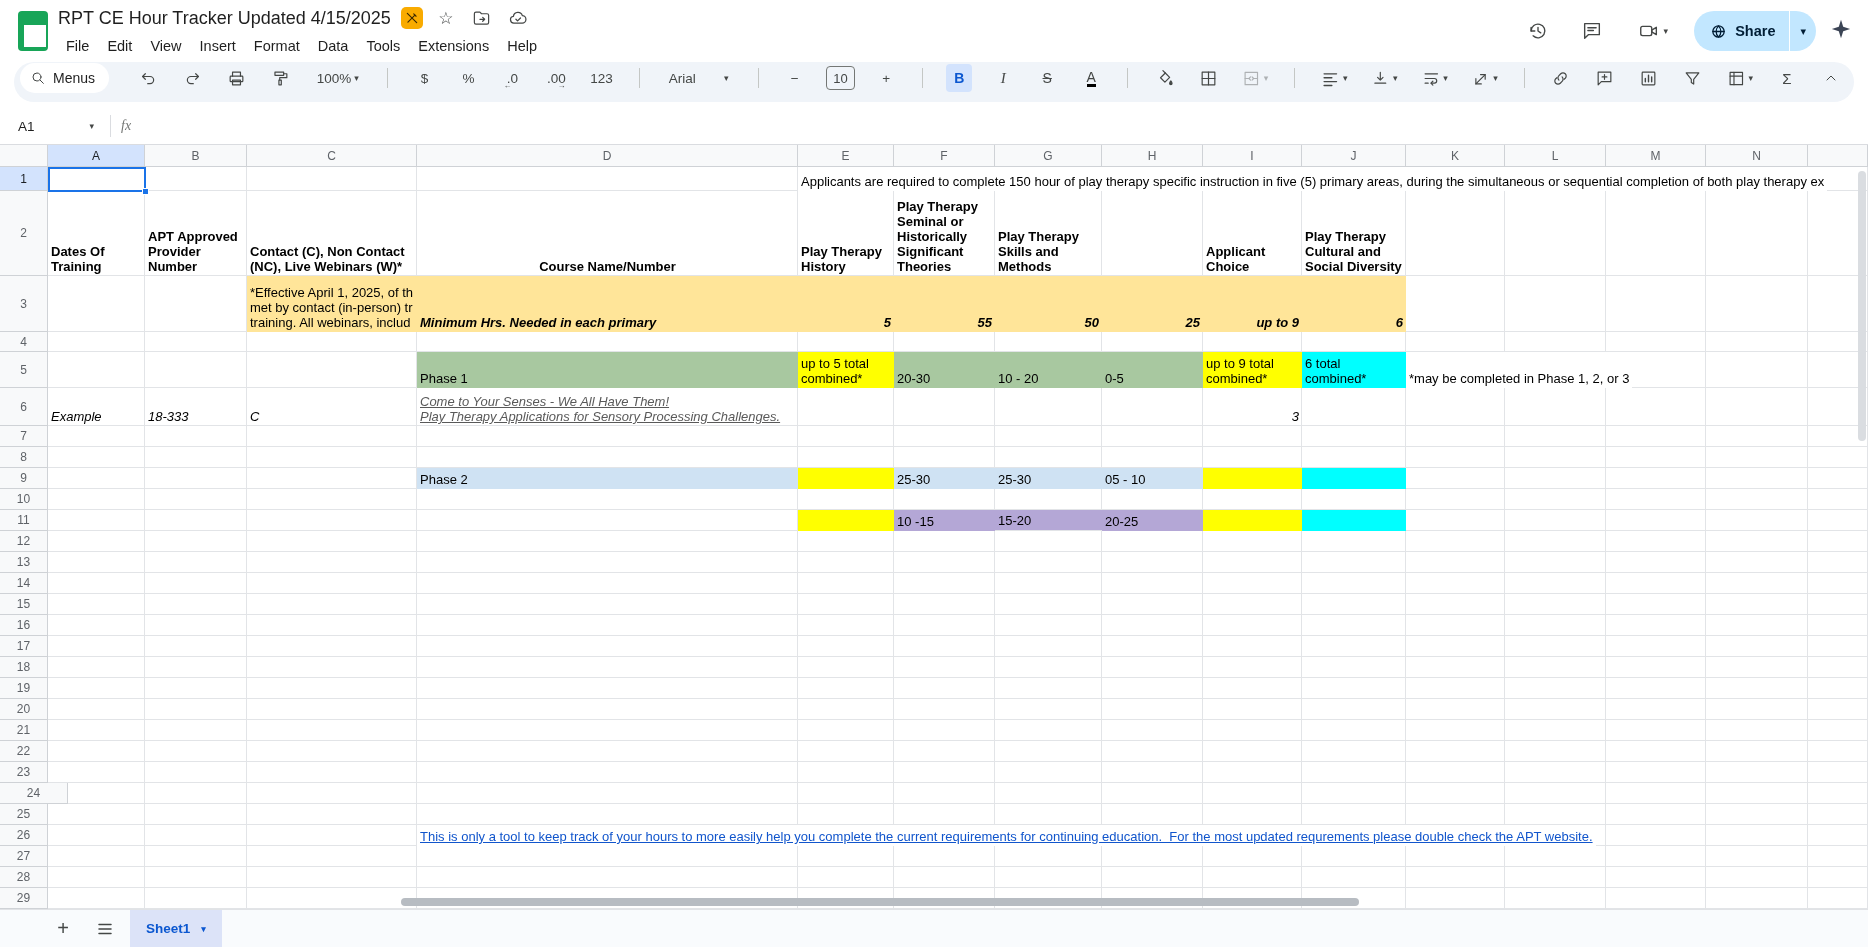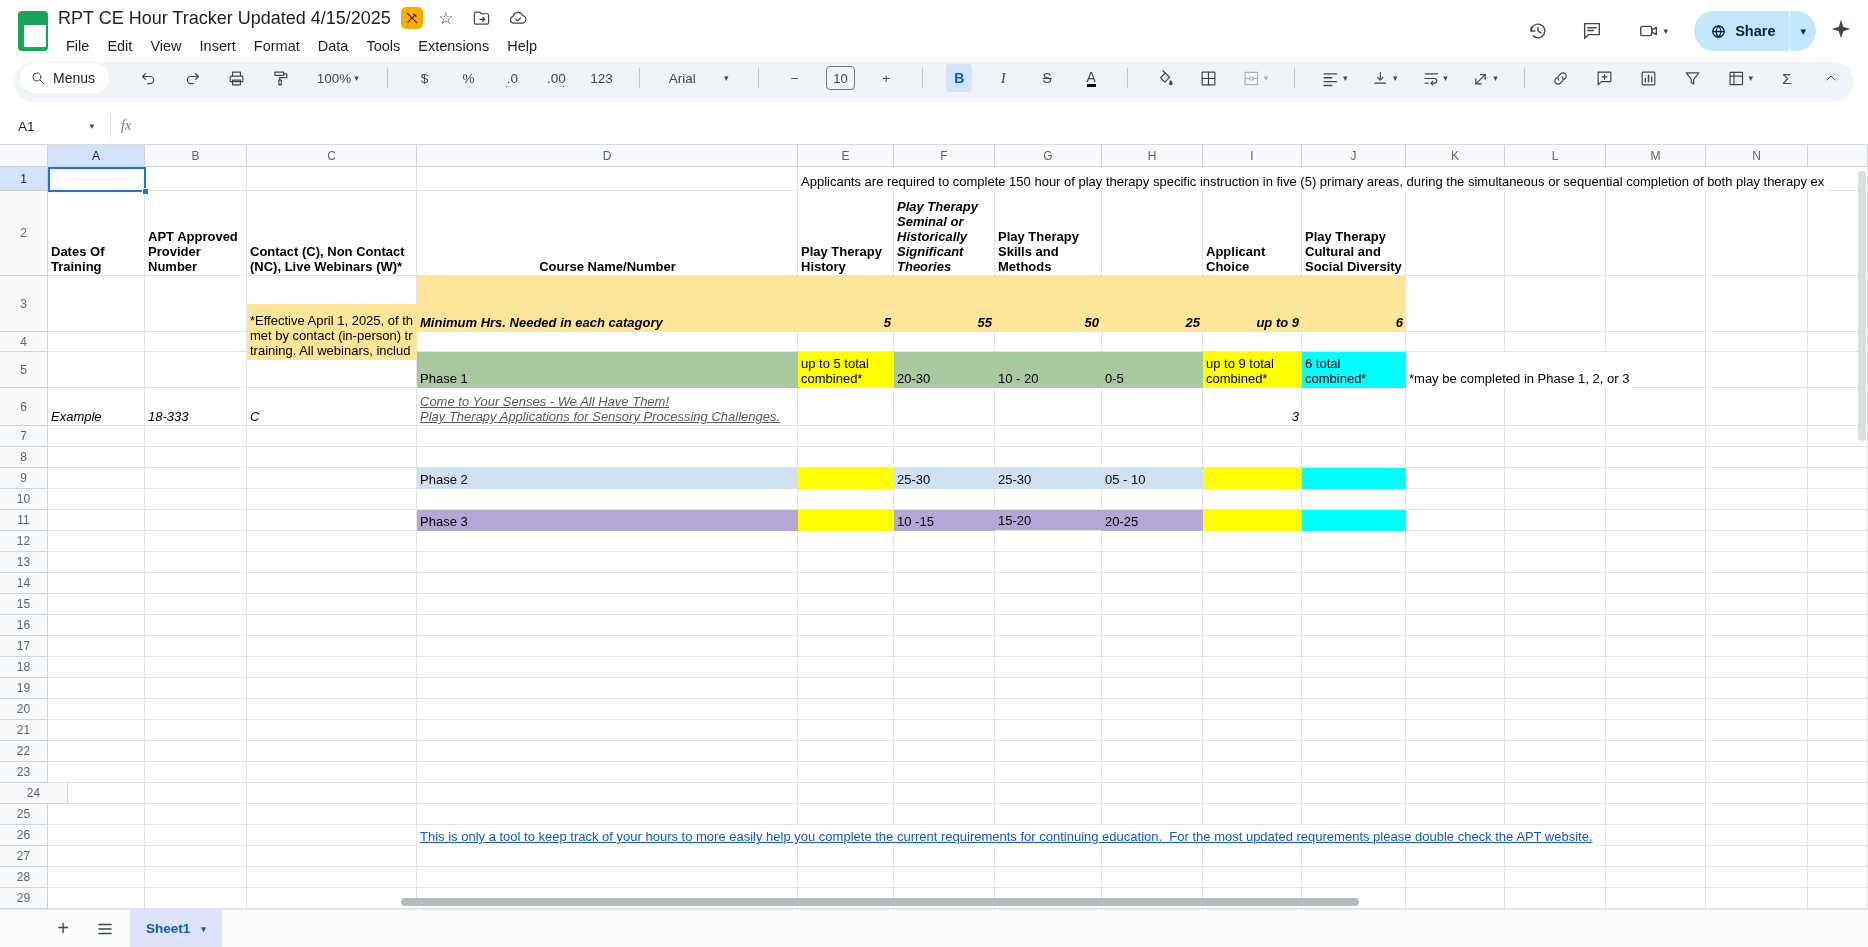--- a/index.html
+++ b/index.html
@@ -427,28 +427,28 @@
       <div class="rowstrip" style="left: 48px; top: 722px; width: 1820px; height: 21px;"></div>
       <div class="rowhdr" style="left: 0px; top: 722px; width: 48px; height: 21px;">28</div>
       <div class="rowstrip" style="left: 48px; top: 743px; width: 1820px; height: 21px;"></div>
       <div class="rowhdr" style="left: 0px; top: 743px; width: 48px; height: 21px;">29</div>
       <div class="cell ovf" style="left: 798px; top: 22px; width: auto; height: 24px;">Applicants are required to complete 150 hour of play therapy specific instruction in five (5) primary areas, during the simultaneous or sequential completion of both play therapy ex</div>
       <div class="cell h2" style="left: 145px; top: 46px; width: 102px; height: 85px;">APT Approved Provider Number</div>
       <div class="cell h2" style="left: 48px; top: 46px; width: 97px; height: 85px;">Dates Of Training</div>
       <div class="cell h2" style="left: 247px; top: 46px; width: 170px; height: 85px;">Contact (C), Non Contact (NC), Live Webinars (W)*</div>
       <div class="cell h2 ctr" style="left: 417px; top: 46px; width: 381px; height: 85px;">Course Name/Number</div>
       <div class="cell h2" style="left: 798px; top: 46px; width: 96px; height: 85px;">Play Therapy History</div>
-      <div class="cell h2" style="left: 894px; top: 46px; width: 101px; height: 85px; font-style: italic;">Play Therapy Seminal or Historically Significant Theories</div>
+      <div class="cell h2" style="left: 894px; top: 46px; width: 101px; height: 85px;">Play Therapy Seminal or Historically Significant Theories</div>
       <div class="cell h2" style="left: 995px; top: 46px; width: 107px; height: 85px;">Play Therapy Skills and Methods</div>
       <div class="cell h2" style="left: 1203px; top: 46px; width: 99px; height: 85px;">Applicant Choice</div>
       <div class="cell h2" style="left: 1302px; top: 46px; width: 104px; height: 85px;">Play Therapy Cultural and Social Diversity</div>
-      <div class="cell clip" style="left: 247px; top: 131px; width: 170px; height: 56px; background: rgb(255, 229, 153); margin-top: 28px;">*Effective April 1, 2025, of th
+      <div class="cell clip" style="left: 247px; top: 131px; width: 170px; height: 56px; background: rgb(255, 229, 153);">*Effective April 1, 2025, of th
 met by contact (in-person) tr
 training. All webinars, includ</div>
-      <div class="cell bi" style="left: 417px; top: 131px; width: 381px; height: 56px; background: rgb(255, 229, 153);">Minimum Hrs. Needed in each catagory</div>
+      <div class="cell bi" style="left: 417px; top: 131px; width: 381px; height: 56px; background: rgb(255, 229, 153);">Minimum Hrs. Needed in each primary</div>
       <div class="cell bir" style="left: 798px; top: 131px; width: 96px; height: 56px; background: rgb(255, 229, 153);">5</div>
       <div class="cell bir" style="left: 894px; top: 131px; width: 101px; height: 56px; background: rgb(255, 229, 153);">55</div>
       <div class="cell bir" style="left: 995px; top: 131px; width: 107px; height: 56px; background: rgb(255, 229, 153);">50</div>
       <div class="cell bir" style="left: 1102px; top: 131px; width: 101px; height: 56px; background: rgb(255, 229, 153);">25</div>
       <div class="cell bir" style="left: 1203px; top: 131px; width: 99px; height: 56px; background: rgb(255, 229, 153);">up to 9</div>
       <div class="cell bir" style="left: 1302px; top: 131px; width: 104px; height: 56px; background: rgb(255, 229, 153);">6</div>
       <div class="cell" style="left: 417px; top: 207px; width: 381px; height: 36px; background: rgb(168, 200, 160);">Phase 1</div>
       <div class="cell" style="left: 798px; top: 207px; width: 96px; height: 36px; background: rgb(255, 255, 0);">up to 5 total combined*</div>
       <div class="cell" style="left: 894px; top: 207px; width: 101px; height: 36px; background: rgb(168, 200, 160);">20-30</div>
       <div class="cell" style="left: 995px; top: 207px; width: 107px; height: 36px; background: rgb(168, 200, 160);">10 - 20</div>
@@ -462,21 +462,20 @@
       <div class="cell course" style="left: 417px; top: 243px; width: auto; height: 38px;">Come to Your Senses - We All Have Them!
 Play Therapy Applications for Sensory Processing Challenges.</div>
       <div class="cell it r" style="left: 1203px; top: 243px; width: 99px; height: 38px;">3</div>
       <div class="cell" style="left: 417px; top: 323px; width: 381px; height: 21px; background: rgb(207, 226, 243);">Phase 2</div>
       <div class="cell" style="left: 798px; top: 323px; width: 96px; height: 21px; background: rgb(255, 255, 0);"></div>
       <div class="cell" style="left: 894px; top: 323px; width: 101px; height: 21px; background: rgb(207, 226, 243);">25-30</div>
       <div class="cell" style="left: 995px; top: 323px; width: 107px; height: 21px; background: rgb(207, 226, 243);">25-30</div>
       <div class="cell" style="left: 1102px; top: 323px; width: 101px; height: 21px; background: rgb(207, 226, 243);">05 - 10</div>
       <div class="cell" style="left: 1203px; top: 323px; width: 99px; height: 21px; background: rgb(255, 255, 0);"></div>
       <div class="cell" style="left: 1302px; top: 323px; width: 104px; height: 21px; background: rgb(0, 255, 255);"></div>
-      <div class="cell" style="left: 417px; top: 365px; width: 381px; height: 21px; background: rgb(180, 167, 214);">Phase 3</div>
       <div class="cell" style="left: 798px; top: 365px; width: 96px; height: 21px; background: rgb(255, 255, 0);"></div>
       <div class="cell" style="left: 894px; top: 365px; width: 101px; height: 21px; background: rgb(180, 167, 214);">10 -15</div>
       <div class="cell" style="left: 995px; top: 365px; width: 107px; height: 20px; background: rgb(180, 167, 214);">15-20</div>
       <div class="cell" style="left: 1102px; top: 365px; width: 101px; height: 21px; background: rgb(180, 167, 214);">20-25</div>
       <div class="cell" style="left: 1203px; top: 365px; width: 99px; height: 21px; background: rgb(255, 255, 0);"></div>
       <div class="cell" style="left: 1302px; top: 365px; width: 104px; height: 21px; background: rgb(0, 255, 255);"></div>
       <div class="cell ovf link" style="left: 417px; top: 680px; width: auto; height: 21px;">This is only a tool to keep track of your hours to more easily help you complete the current requirements for continuing education.  For the most updated requrements please double check the APT website.</div>
       <div class="sel-border" style="left: 48px; top: 22px; width: 98px; height: 25px;"></div>
       <div class="sel-handle" style="left: 142px; top: 43px;"></div>
       <div class="hthumb" style="left: 401px; bottom: 3px; width: 958px;"></div>

